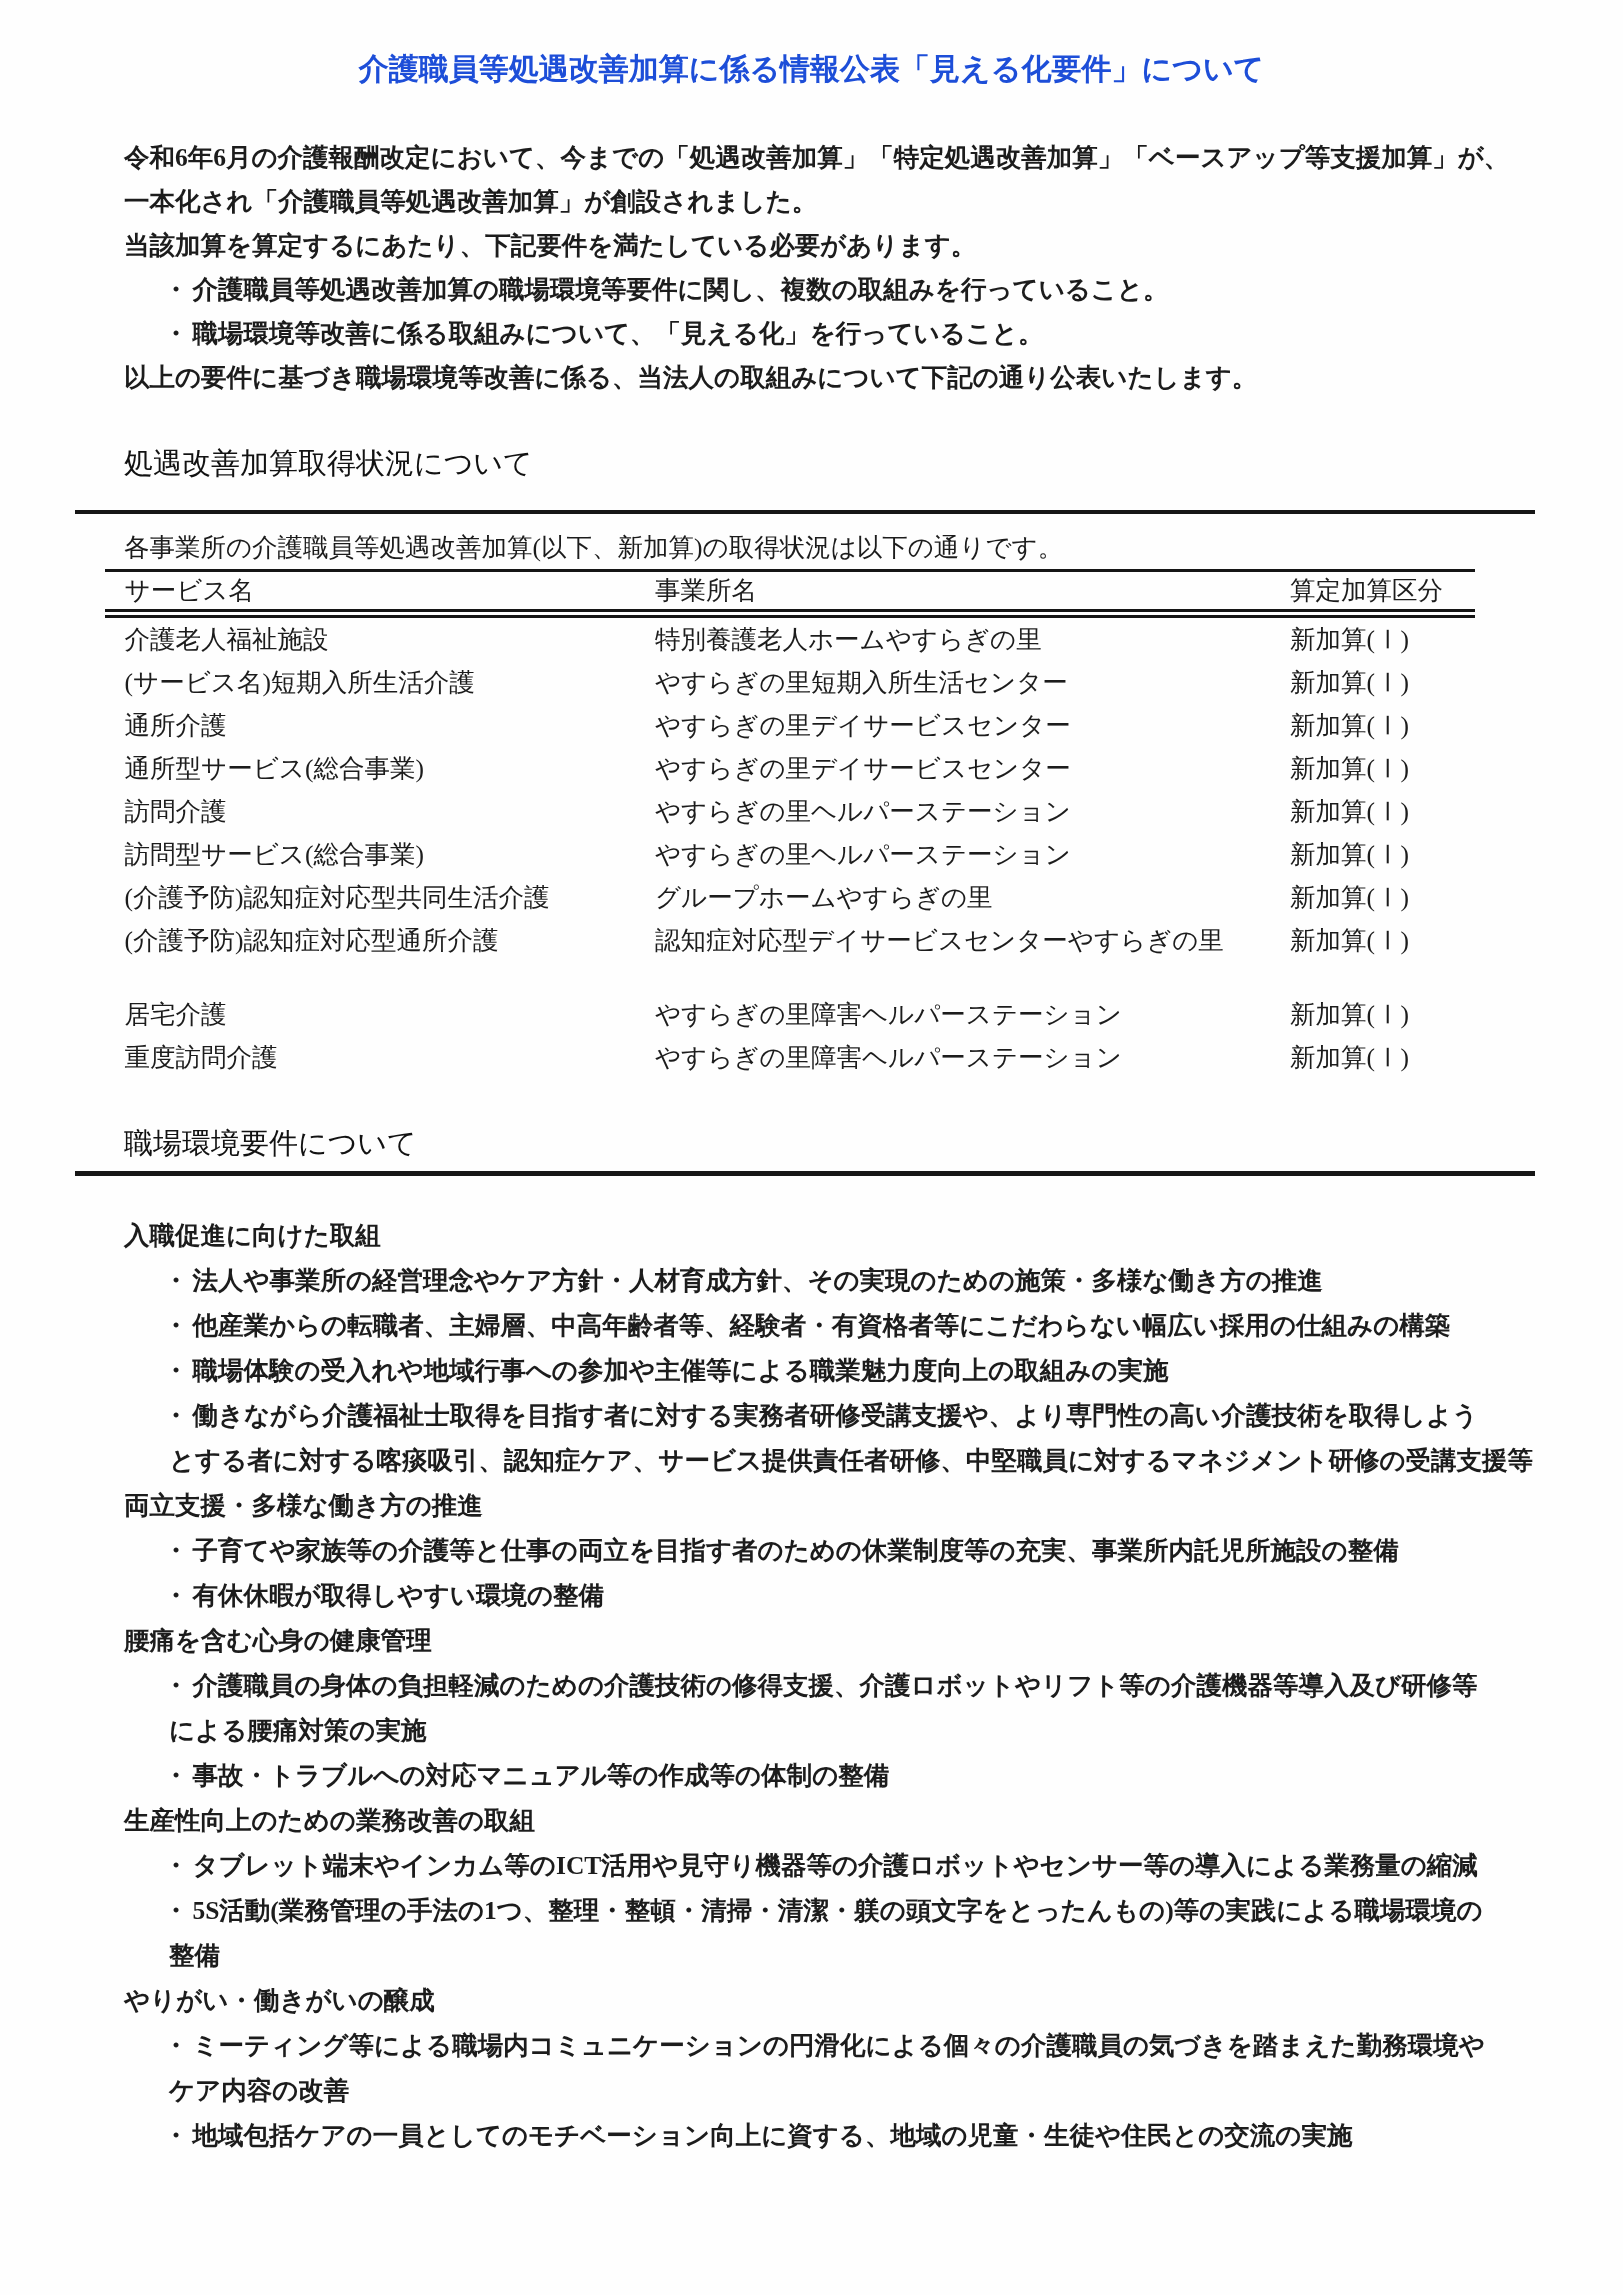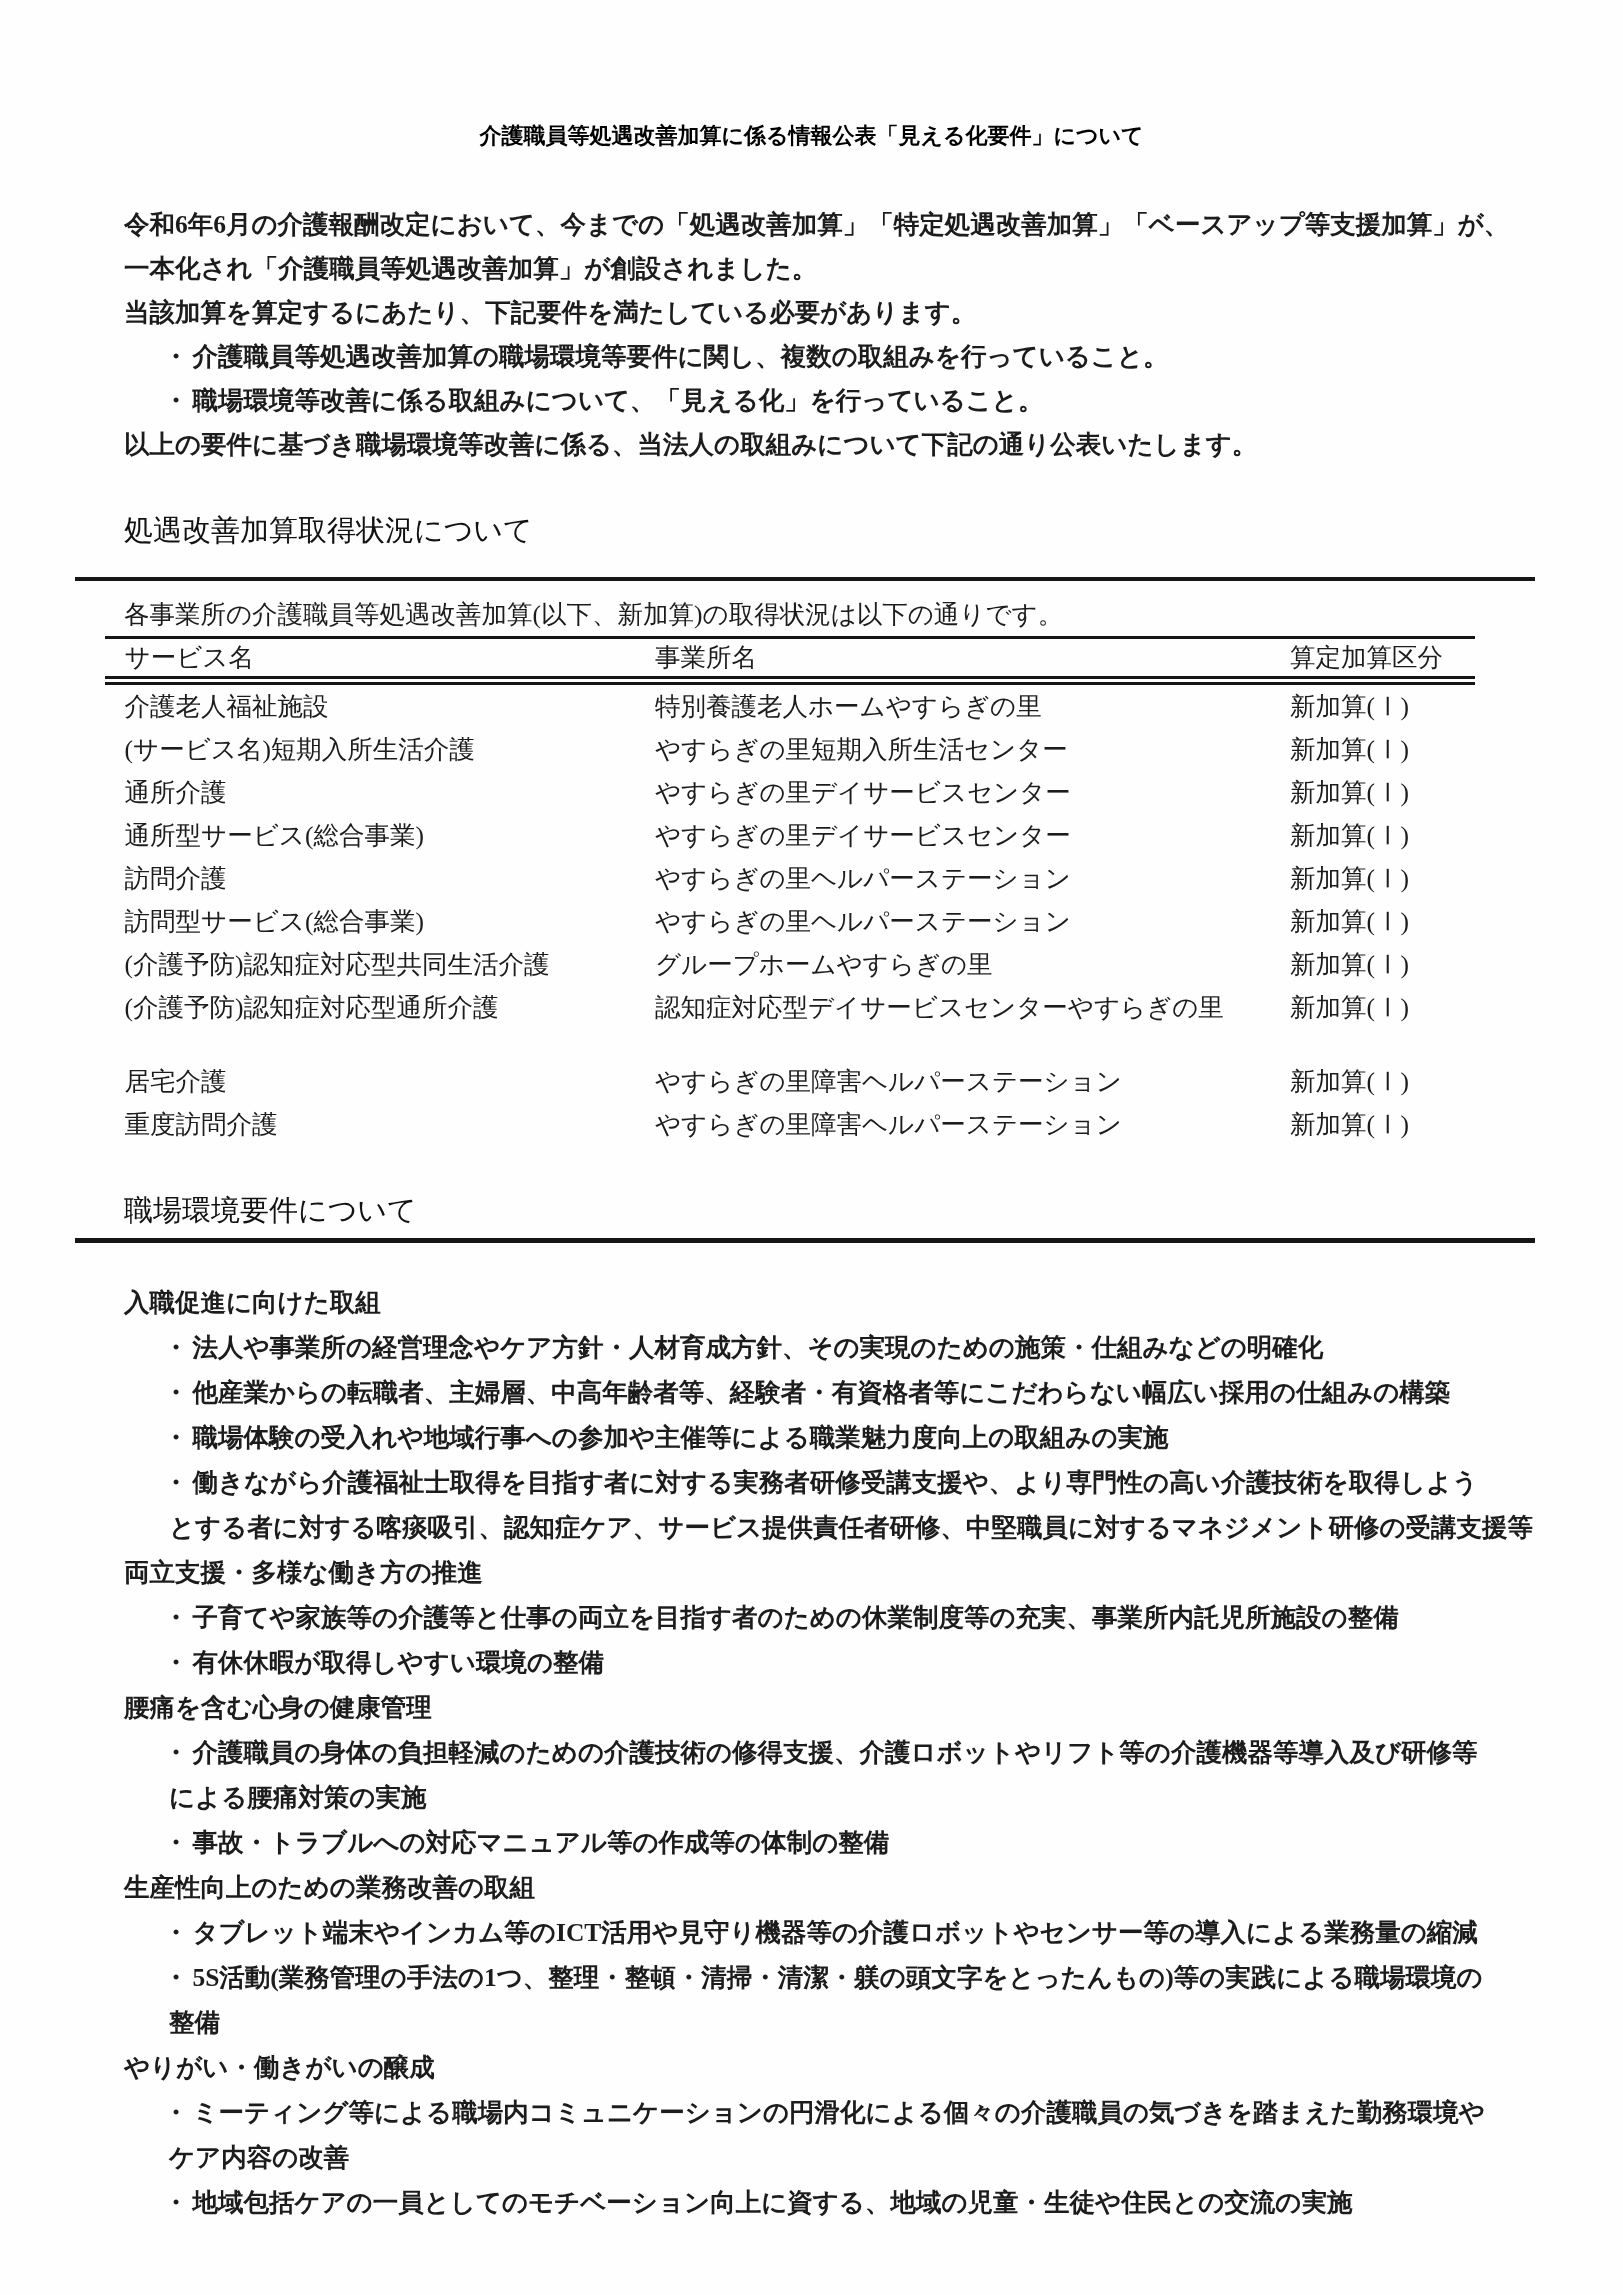--- a/index.html
+++ b/index.html
@@ -11,27 +11,27 @@
     margin: 0 auto;
     background: #fefefe;
     color: #1c1c1c;
     font-family: "Liberation Serif", serif;
     font-size: 25.5px;
     box-sizing: border-box;
     overflow: hidden;
   }
   
   .doc-title {
-    padding-top: 115px;
+    padding-top: 48px;
     text-align: center;
     font-family: "Liberation Sans", sans-serif;
     font-weight: 700;
-    font-size: 22px;
+    font-size: 30px;
     line-height: 41px;
-    color: #000000;
+    color: #1d4ed8;
   }
   
   .intro {
     margin: 47px 79px 0 124px;
     line-height: 44px;
   }
   .line { white-space: nowrap; font-weight: bold; }
   .line.bullet { padding-left: 39px; }
   .dot { display: inline-block; margin-right: 3.9px; }
   
@@ -165,21 +165,21 @@
       <span class="c2">やすらぎの里障害ヘルパーステーション</span>
       <span class="c3">新加算(Ⅰ)</span>
     </div>
   </div>
 
   <div class="section-heading heading-2">職場環境要件について</div>
   <div class="rule rule-2"></div>
 
   <div class="env-list">
     <div class="line group">入職促進に向けた取組</div>
-    <div class="line bullet"><span class="dot">・</span><span>法人や事業所の経営理念やケア方針・人材育成方針、その実現のための施策・仕組みなどの明確化</span></div>
+    <div class="line bullet"><span class="dot">・</span><span>法人や事業所の経営理念やケア方針・人材育成方針、その実現のための施策・多様な働き方の推進</span></div>
     <div class="line bullet"><span class="dot">・</span><span>他産業からの転職者、主婦層、中高年齢者等、経験者・有資格者等にこだわらない幅広い採用の仕組みの構築</span></div>
     <div class="line bullet"><span class="dot">・</span><span>職場体験の受入れや地域行事への参加や主催等による職業魅力度向上の取組みの実施</span></div>
     <div class="line bullet"><span class="dot">・</span><span>働きながら介護福祉士取得を目指す者に対する実務者研修受講支援や、より専門性の高い介護技術を取得しよう</span></div>
     <div class="line cont">とする者に対する喀痰吸引、認知症ケア、サービス提供責任者研修、中堅職員に対するマネジメント研修の受講支援等</div>
     <div class="line group">両立支援・多様な働き方の推進</div>
     <div class="line bullet"><span class="dot">・</span><span>子育てや家族等の介護等と仕事の両立を目指す者のための休業制度等の充実、事業所内託児所施設の整備</span></div>
     <div class="line bullet"><span class="dot">・</span><span>有休休暇が取得しやすい環境の整備</span></div>
     <div class="line group">腰痛を含む心身の健康管理</div>
     <div class="line bullet"><span class="dot">・</span><span>介護職員の身体の負担軽減のための介護技術の修得支援、介護ロボットやリフト等の介護機器等導入及び研修等</span></div>
     <div class="line cont">による腰痛対策の実施</div>

